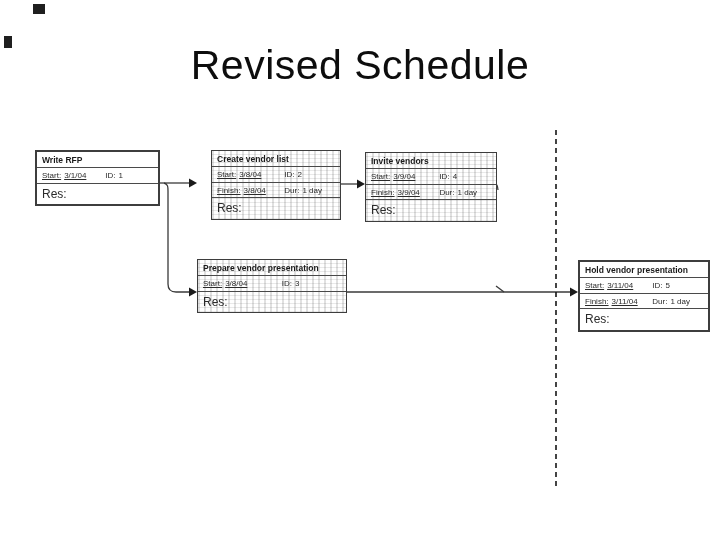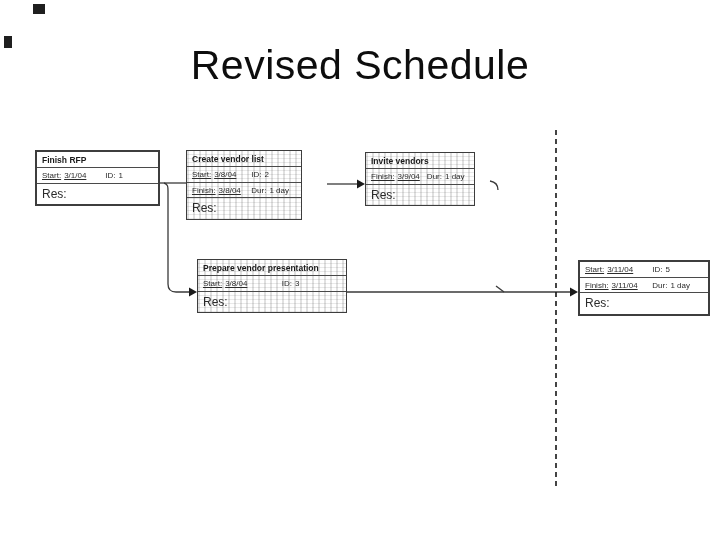--- a/index.html
+++ b/index.html
@@ -64,60 +64,65 @@
     <g fill="#1a1a1a" stroke="none">
       <polygon points="197,183 189,178.5 189,187.5"></polygon>
       <polygon points="197,292 189,287.5 189,296.5"></polygon>
       <polygon points="365,184 357,179.5 357,188.5"></polygon>
       <polygon points="578,292 570,287.5 570,296.5"></polygon>
     </g>
     <path d="M556 130 V487" stroke="#161616" stroke-width="1.6" stroke-dasharray="5 4" fill="none"></path>
   </svg>
 
   <div class="task-node thick" style="left:35px; top:150px; width:125px;">
-    <div class="task-name">Finish RFP</div>
+    <div class="task-name">Write RFP</div>
     <div class="task-row">
       <span class="cell-left"><span class="lbl">Start:</span><span>3/1/04</span></span>
       <span class="cell-right"><span class="lbl">ID:</span><span>1</span></span>
     </div>
     <div class="task-res">Res:</div>
   </div>
 
-  <div class="task-node hatched" style="left:186px; top:150px; width:116px;">
+  <div class="task-node hatched" style="left:211px; top:150px; width:130px;">
     <div class="task-name">Create vendor list</div>
     <div class="task-row">
       <span class="cell-left"><span class="lbl">Start:</span><span>3/8/04</span></span>
       <span class="cell-right"><span class="lbl">ID:</span><span>2</span></span>
     </div>
     <div class="task-row">
       <span class="cell-left"><span class="lbl">Finish:</span><span>3/8/04</span></span>
       <span class="cell-right"><span class="lbl">Dur:</span><span>1 day</span></span>
     </div>
     <div class="task-res">Res:</div>
   </div>
 
-  <div class="task-node hatched" style="left:365px; top:152px; width:110px;">
+  <div class="task-node hatched" style="left:365px; top:152px; width:132px;">
     <div class="task-name">Invite vendors</div>
+    <div class="task-row">
+      <span class="cell-left"><span class="lbl">Start:</span><span>3/9/04</span></span>
+      <span class="cell-right"><span class="lbl">ID:</span><span>4</span></span>
+    </div>
     <div class="task-row">
       <span class="cell-left"><span class="lbl">Finish:</span><span>3/9/04</span></span>
       <span class="cell-right"><span class="lbl">Dur:</span><span>1 day</span></span>
     </div>
     <div class="task-res">Res:</div>
   </div>
 
   <div class="task-node hatched" style="left:197px; top:259px; width:150px;">
     <div class="task-name">Prepare vendor presentation</div>
     <div class="task-row">
       <span class="cell-left"><span class="lbl">Start:</span><span>3/8/04</span></span>
       <span class="cell-right"><span class="lbl">ID:</span><span>3</span></span>
     </div>
     <div class="task-res">Res:</div>
   </div>
 
   <div class="task-node thick" style="left:578px; top:260px; width:132px;">
+    <div class="task-name">Hold vendor presentation</div>
     <div class="task-row">
       <span class="cell-left"><span class="lbl">Start:</span><span>3/11/04</span></span>
       <span class="cell-right"><span class="lbl">ID:</span><span>5</span></span>
     </div>
     <div class="task-row">
       <span class="cell-left"><span class="lbl">Finish:</span><span>3/11/04</span></span>
       <span class="cell-right"><span class="lbl">Dur:</span><span>1 day</span></span>
     </div>
     <div class="task-res">Res:</div>
   </div>

